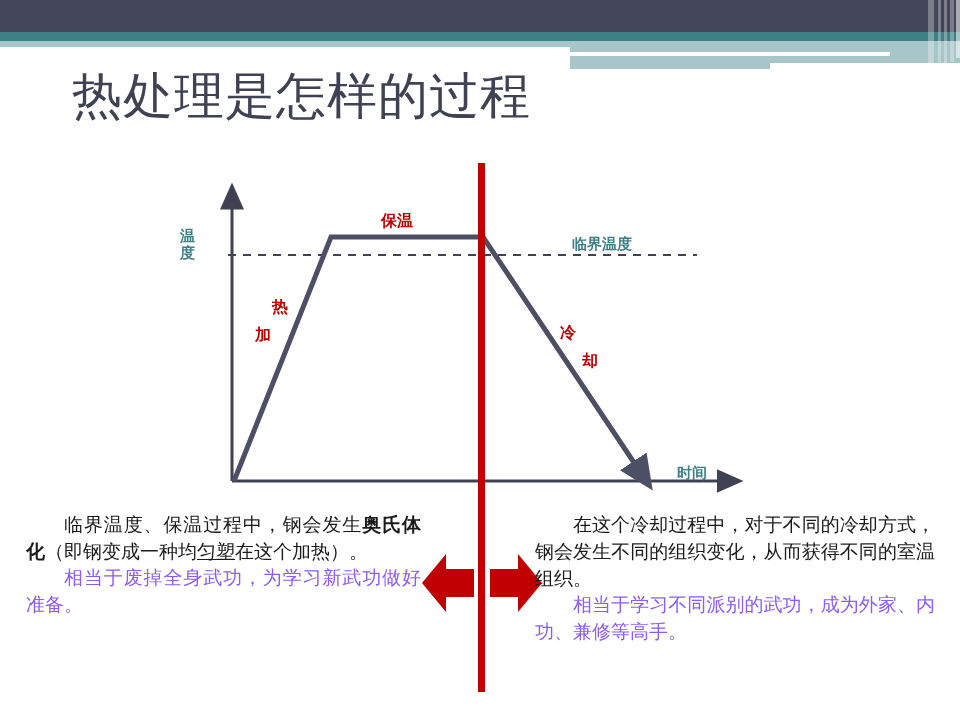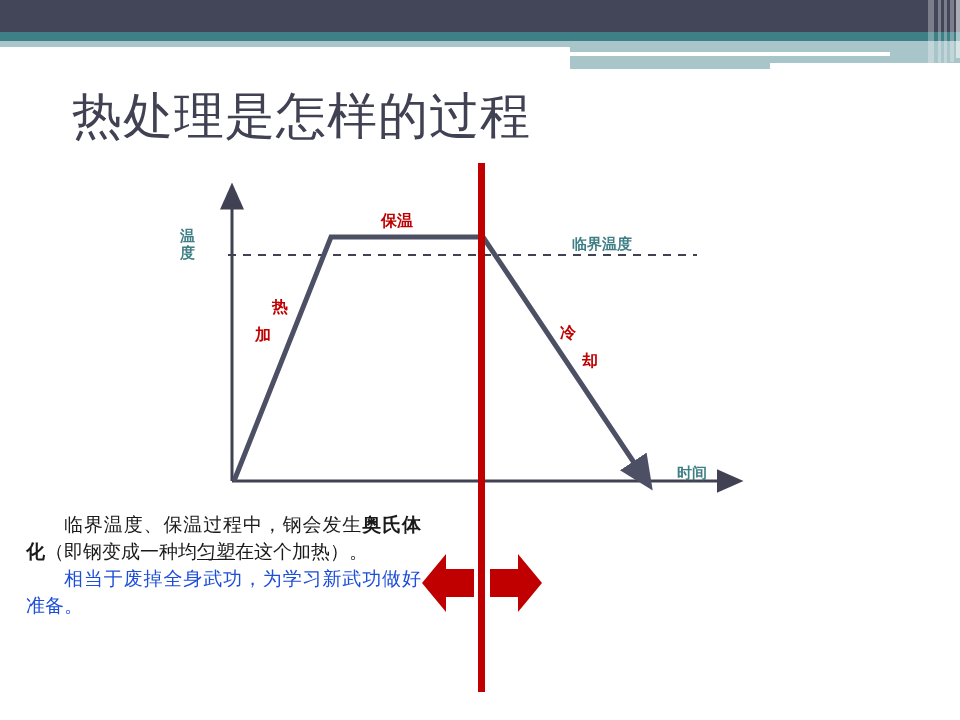--- a/index.html
+++ b/index.html
@@ -68,21 +68,21 @@
   .vstripe.s1 { left: 928px; width: 6px; }
   .vstripe.s2 { left: 938px; width: 3px; }
   .vstripe.s3 { left: 944px; width: 3px; }
   .vstripe.s4 { left: 950px; width: 4px; height: 62px; }
   .vstripe.s5 { left: 956px; width: 4px; height: 58px; background: rgba(255,255,255,0.55); }
 
   
   #slide-title {
     position: absolute;
     left: 72px;
-    top: 88px;
+    top: 68px;
     font-size: 50px;
     line-height: 1.15;
     color: #404253;
     font-weight: 400;
     letter-spacing: 1px;
     white-space: nowrap;
   }
 
   
   #chart-area {
@@ -111,21 +111,21 @@
     position: absolute;
     font-size: 19px;
     line-height: 1.42;
     color: #1a1a1a;
     text-align: justify;
   }
   #left-text-block  { left: 26px;  top: 512px; width: 395px; }
   #right-text-block { left: 535px; top: 512px; width: 400px; }
 
   .para { margin: 0; text-indent: 2em; }
-  .para.dim { color: #1d4ed8; }
+  .para.dim { color: #8b5cf6; font-family: Liberation Mono, monospace; }
   .bold { font-weight: bold; }
   .underline { text-decoration: underline; }
 
   
   #center-divider {
     position: absolute;
     left: 478px; top: 163px;
     width: 7px; height: 529px;
     background: #c00000;
   }
@@ -200,13 +200,15 @@
 <svg class="block-arrow" id="arrow-right" viewBox="0 0 52 66" xmlns="http://www.w3.org/2000/svg">
   <polygon points="52,33 28,4 28,19 0,19 0,47 28,47 28,62" fill="#c00000"></polygon>
 </svg>
 
 <div class="text-block" id="left-text-block">
   <p class="para"><span>临界温度、保温过程中，钢会发生</span><span class="bold">奥氏体化</span><span>（即钢变成一种均</span><span class="underline">匀塑</span><span>在这个加热）。</span></p>
   <p class="para dim">相当于废掉全身武功，为学习新武功做好准备。</p>
 </div>
 
 <div class="text-block" id="right-text-block">
+  <p class="para">在这个冷却过程中，对于不同的冷却方式，钢会发生不同的组织变化，从而获得不同的室温组织。</p>
+  <p class="para dim">相当于学习不同派别的武功，成为外家、内功、兼修等高手。</p>
 </div>
 
 </body></html>

